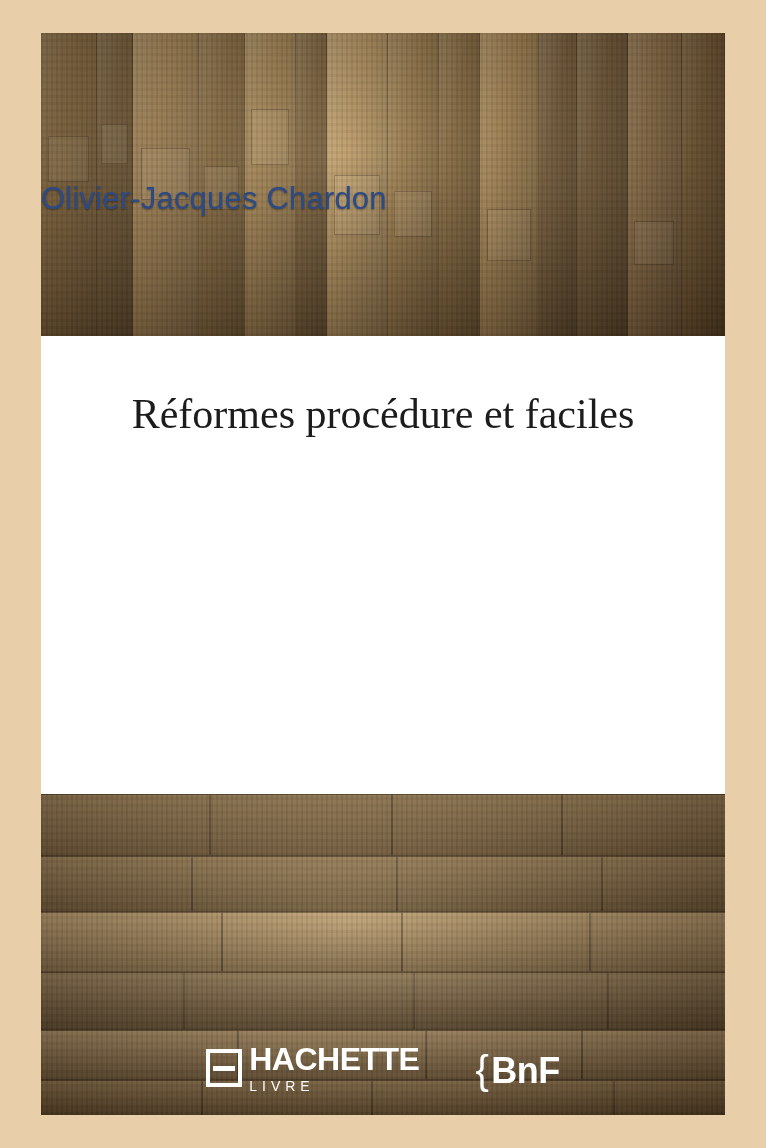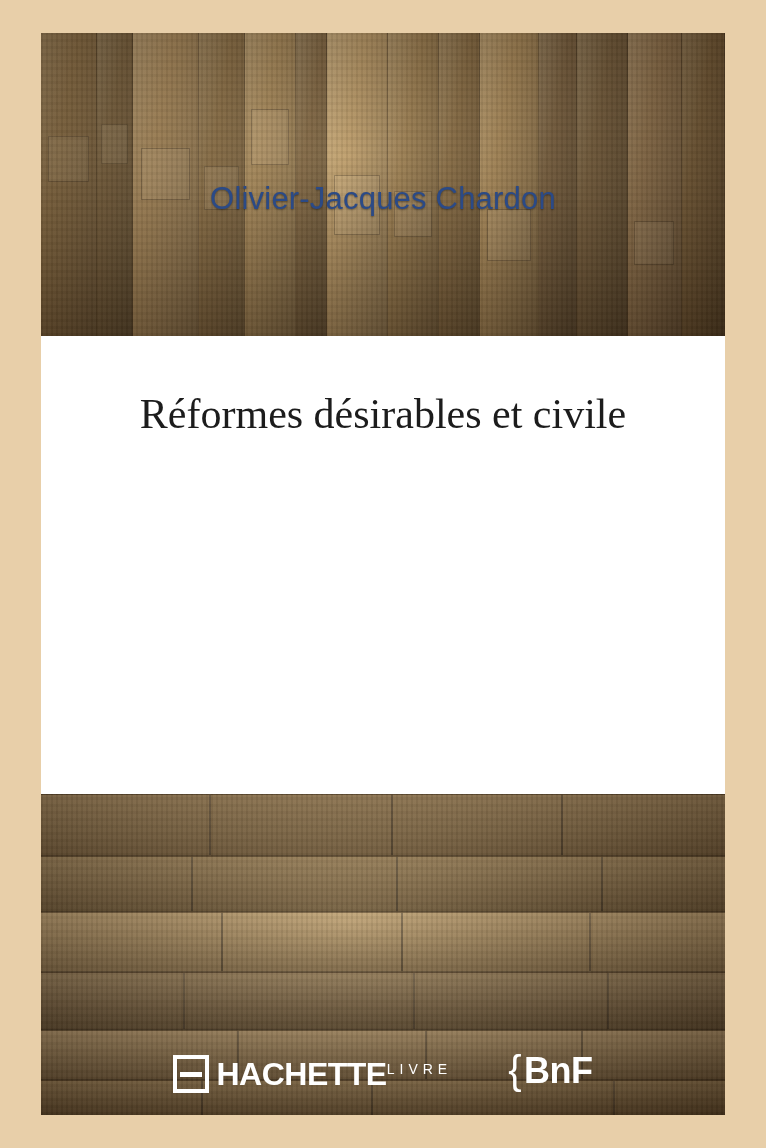--- a/index.html
+++ b/index.html
@@ -127,21 +127,21 @@
     height: 458px;
     background: #ffffff;
   }
 
   
   .author {
     position: absolute;
     left: 0;
     top: 148px;
     width: 684px;
-    text-align: center;
+    text-align: left;
     font-family: "Liberation Sans", sans-serif;
     font-size: 31px;
     letter-spacing: 0.2px;
     color: #2b4a86;
     font-weight: 400;
     text-shadow: 0 1px 2px rgba(0,0,0,0.35);
   }
 
   .title {
     position: absolute;
@@ -193,20 +193,21 @@
     content: "";
     position: absolute;
     top: 3px;
     bottom: 3px;
     left: 50%;
     width: 0;
     margin-left: 0;
   }
   .h-words {
     display: flex;
+    flex-direction: column;
     line-height: 1;
   }
   .h-main {
     font-family: "Liberation Sans", sans-serif;
     font-size: 32px;
     font-weight: 700;
     color: #ffffff;
     letter-spacing: -0.5px;
   }
   .h-sub {
@@ -275,21 +276,21 @@
       </div>
       <div class="grain"></div>
       <div class="vignette"></div>
     </div>
 
     <div class="white-band"></div>
 
     <div class="author">Olivier-Jacques Chardon</div>
 
     <div class="title">
-      <div>Réformes désirables et civile</div>
+      <div>Réformes procédure et faciles</div>
     </div>
 
     <div class="photo-bottom">
       <div class="stack" style="top:0px;height:62px;background:#8d6c3f;">
         <div class="vdiv" style="left:168px;"></div>
         <div class="vdiv" style="left:350px;"></div>
         <div class="vdiv" style="left:520px;"></div>
       </div>
       <div class="stack" style="top:62px;height:56px;background:#7b5d33;">
         <div class="vdiv" style="left:150px;"></div>

